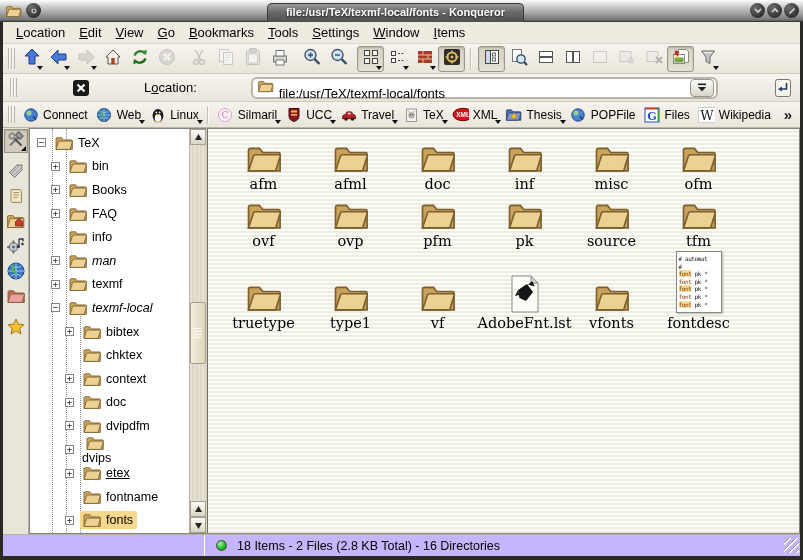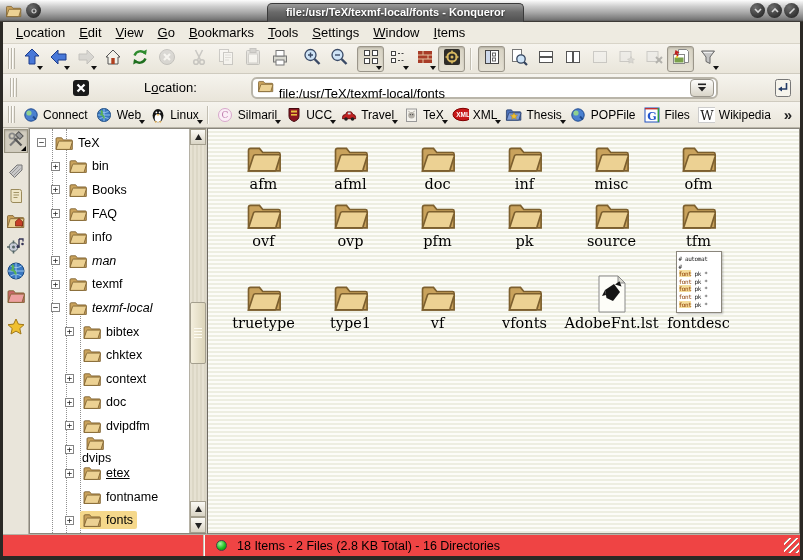--- a/index.html
+++ b/index.html
@@ -96,21 +96,21 @@
     padding-bottom:2px;}
   .cicon{display:flex;align-items:flex-end;justify-content:center;margin-bottom:2px;}
   .clabel{font-family:"DejaVu Serif",serif;font-size:14.5px;white-space:nowrap;}
   .preview{width:46px;height:62px;background:#fff;border:1px solid #8a867c;box-shadow:1px 1px 2px rgba(0,0,0,.25);
     font-family:"DejaVu Sans Mono",monospace;font-size:6px;line-height:7.6px;padding:3px 2px;overflow:hidden;color:#222;
     letter-spacing:-0.4px;}
   .preview .t{color:#8b3a00;font-style:normal;}
   .preview div:nth-child(odd) .t{background:#f5dd9c;}
 
   
-  .statusbar{height:22px;flex:0 0 22px;display:flex;align-items:center;background:#ef4444;border-top:1px solid #b5b1a5;
+  .statusbar{height:22px;flex:0 0 22px;display:flex;align-items:center;background:#c4b5fd;border-top:1px solid #b5b1a5;
     font-size:12.5px;}
   .sb-left{width:201px;flex:0 0 201px;height:100%;border-right:1px solid #c6c2b6;box-shadow:1px 0 0 #fbfaf6;}
   .led{width:11px;height:11px;border-radius:50%;margin:0 10px 0 12px;
     background:radial-gradient(circle at 35% 30%,#a6f3a6,var(--led,#22c022) 55%,#0a7a0a);border:1px solid #444;}
   .resize-grip{margin-left:auto;width:15px;height:15px;margin-right:1px;
     background:repeating-linear-gradient(135deg,transparent 0 3px,#9a968a 3px 4px,#fdfcf8 4px 5px);}
 </style>
 </head>
 <body>
 
@@ -944,38 +944,38 @@
     <span class="cicon">
               <svg width="38" height="31" viewBox="0 0 18 15">
                 <path d="M1.5 13.5 V3.6 Q1.5 2.6 2.5 2.6 H6.8 L8.4 4.6 H16 Q16.8 4.6 16.8 5.4 V13.5 Z" fill="#c9a25c" stroke="#7c5f2e" stroke-width=".8"></path>
                 <path d="M1.5 13.5 L3.9 6.3 Q4.1 5.7 4.8 5.7 H16.2 Q17 5.7 16.8 6.5 L14.8 13 Q14.6 13.5 14 13.5 Z" fill="#ecd193" stroke="#7c5f2e" stroke-width=".8"></path>
               </svg>
             </span>
     <div class="clabel">vf</div>
   </div>
           <div class="cell">
     <span class="cicon">
-              <svg width="38" height="31" viewBox="0 0 18 15">
-                <path d="M1.5 13.5 V3.6 Q1.5 2.6 2.5 2.6 H6.8 L8.4 4.6 H16 Q16.8 4.6 16.8 5.4 V13.5 Z" fill="#c9a25c" stroke="#7c5f2e" stroke-width=".8"></path>
-                <path d="M1.5 13.5 L3.9 6.3 Q4.1 5.7 4.8 5.7 H16.2 Q17 5.7 16.8 6.5 L14.8 13 Q14.6 13.5 14 13.5 Z" fill="#ecd193" stroke="#7c5f2e" stroke-width=".8"></path>
-              </svg>
-            </span>
-    <div class="clabel">vfonts</div>
-  </div>
-          <div class="cell">
-    <span class="cicon">
               <svg width="30" height="38">
                 <path d="M2 1 h19 l7 7 v29 h-26z" fill="#fdfdf8" stroke="#888"></path>
                 <path d="M21 1 l7 7 h-7z" fill="#d8d8d0" stroke="#888"></path>
                 <path d="M8 15 l9 -6 6 8 -7 9 -6.5 -3z" fill="#141414"></path>
                 <path d="M18 9.5 l4.5 -3.2 2 5.2z" fill="#141414"></path>
                 <path d="M8 15 l-3 6 4 -1z" fill="#141414"></path>
               </svg>
             </span>
     <div class="clabel">AdobeFnt.lst</div>
+  </div>
+          <div class="cell">
+    <span class="cicon">
+              <svg width="38" height="31" viewBox="0 0 18 15">
+                <path d="M1.5 13.5 V3.6 Q1.5 2.6 2.5 2.6 H6.8 L8.4 4.6 H16 Q16.8 4.6 16.8 5.4 V13.5 Z" fill="#c9a25c" stroke="#7c5f2e" stroke-width=".8"></path>
+                <path d="M1.5 13.5 L3.9 6.3 Q4.1 5.7 4.8 5.7 H16.2 Q17 5.7 16.8 6.5 L14.8 13 Q14.6 13.5 14 13.5 Z" fill="#ecd193" stroke="#7c5f2e" stroke-width=".8"></path>
+              </svg>
+            </span>
+    <div class="clabel">vfonts</div>
   </div>
           <div class="cell">
     <span class="cicon">
               <div class="preview">
                 <div># automat</div>
                 <div>#</div>
                 <div><i class="t">font</i> pk *</div>
                 <div><i class="t">font</i> pk *</div>
                 <div><i class="t">font</i> pk *</div>
                 <div><i class="t">font</i> pk *</div>

